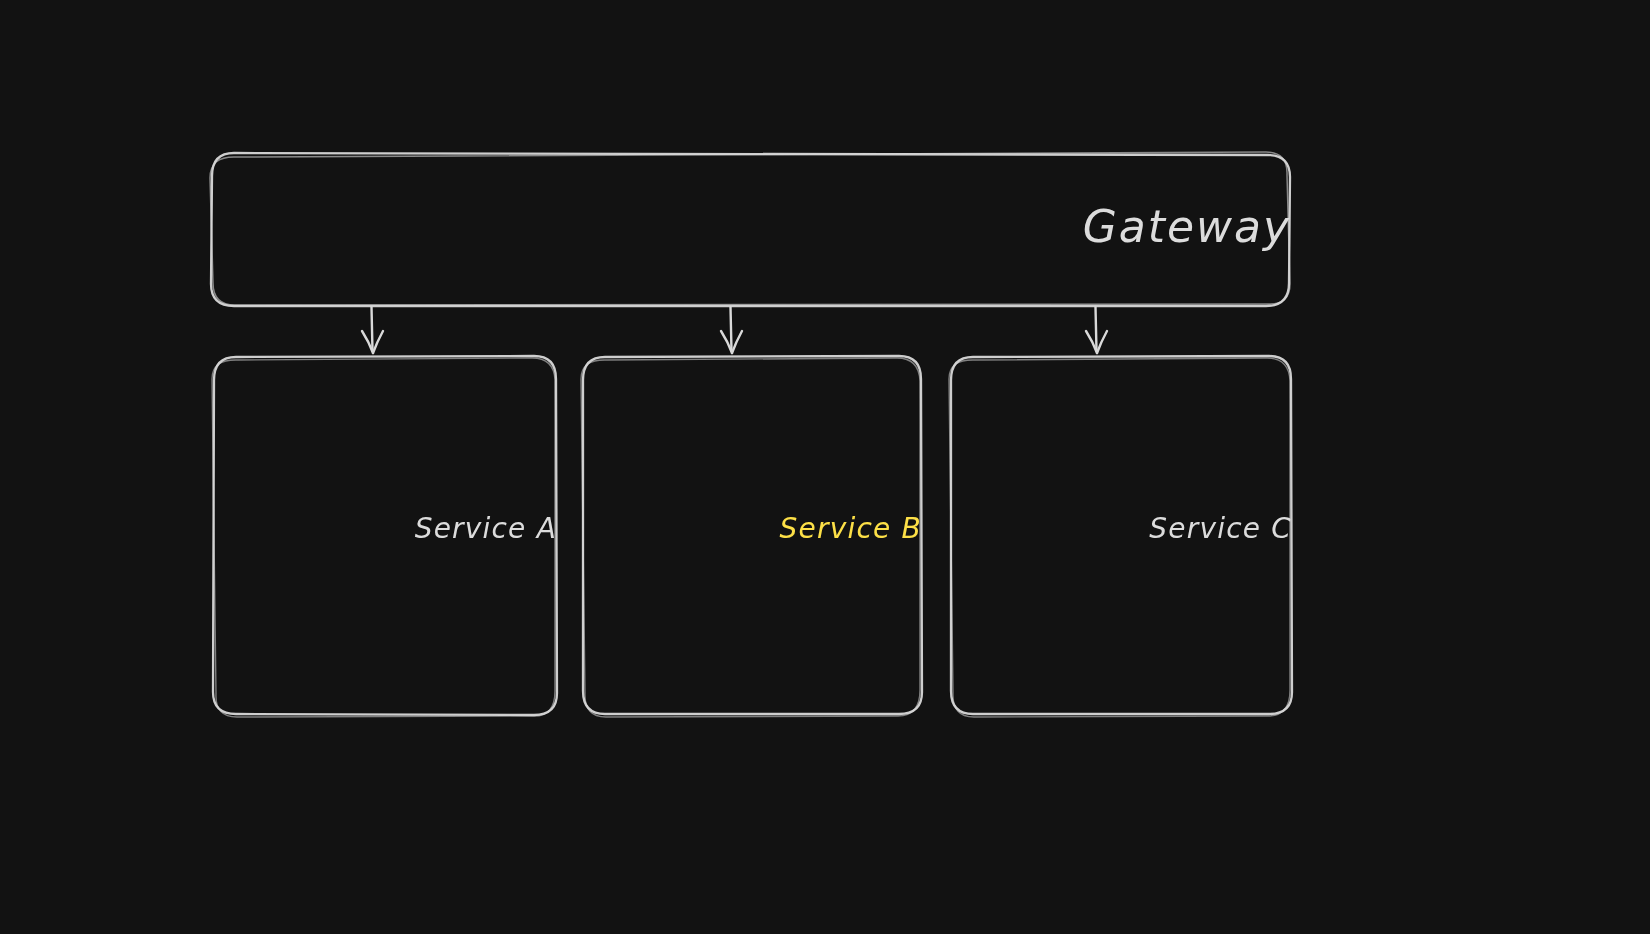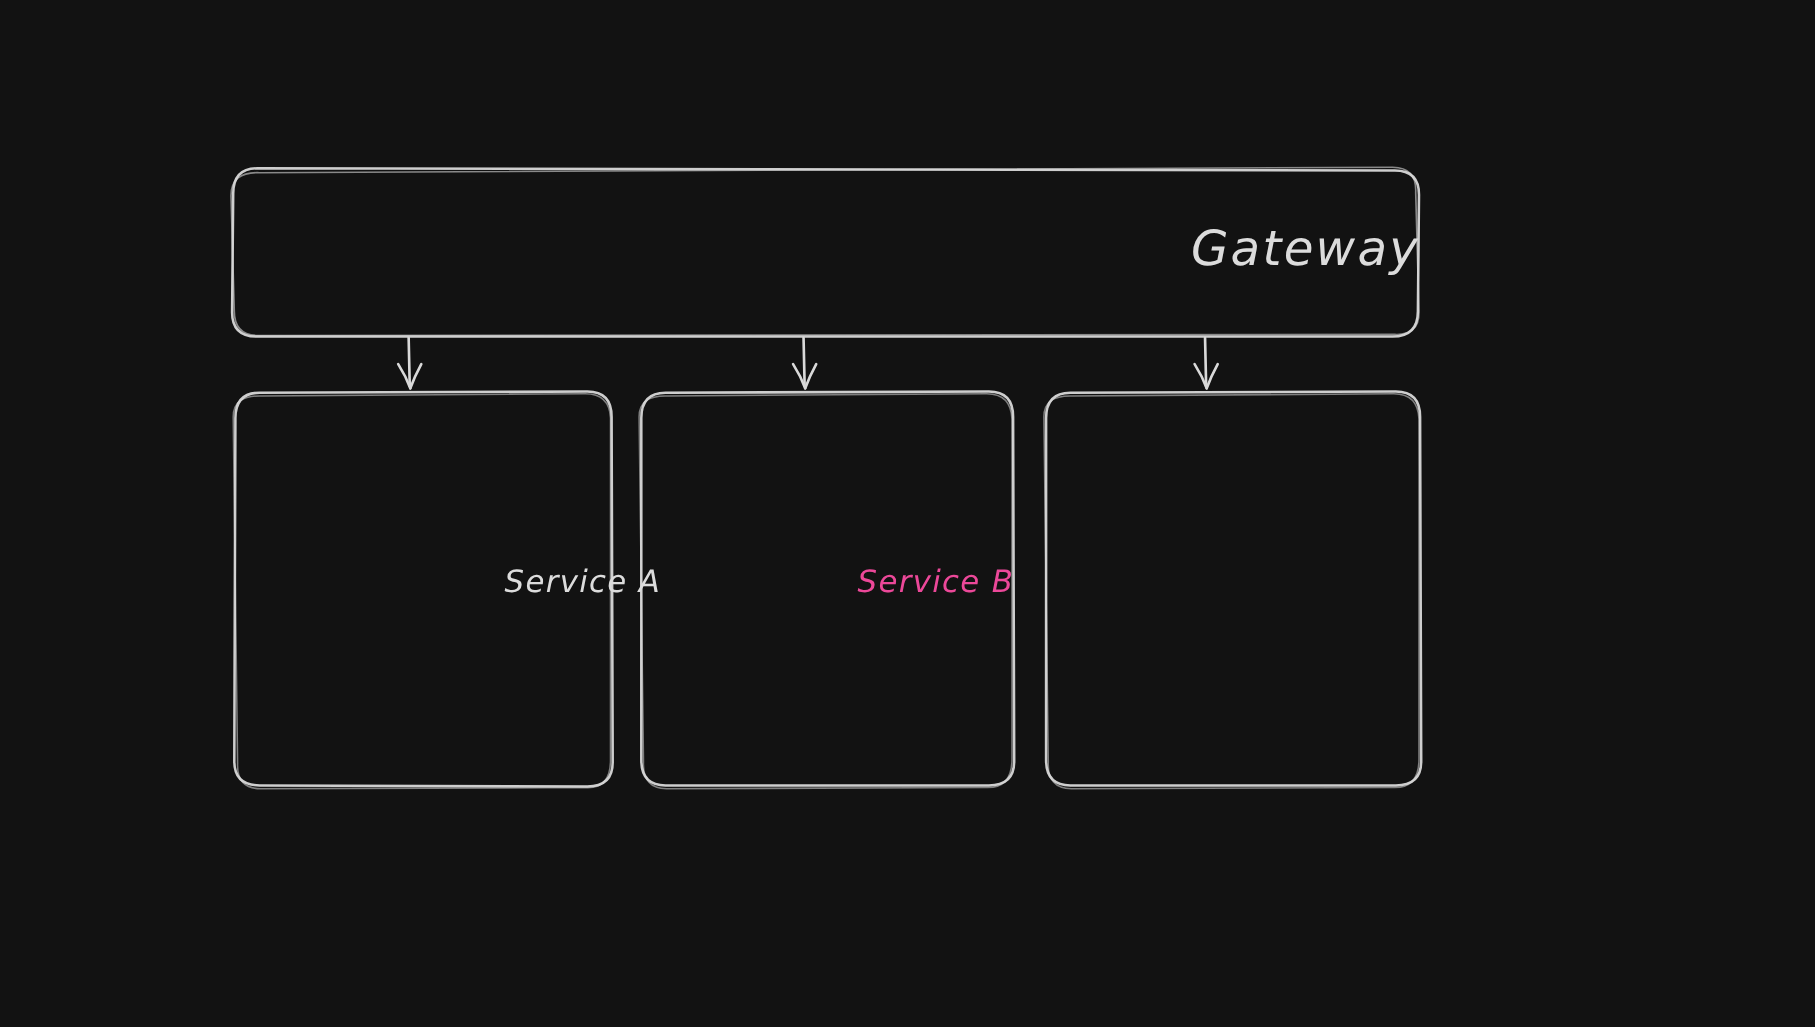--- a/index.html
+++ b/index.html
@@ -44,21 +44,20 @@
     font-size: 44px;
     line-height: 56px;
     letter-spacing: 2px;
   }
   #label-service-a {
     left: 213px;
     top: 509px;
     width: 344px;
     font-size: 28px;
     line-height: 40px;
-    padding-left: 44px;
   }
   #label-service-b {
     left: 582px;
     top: 509px;
     width: 340px;
     font-size: 28px;
     line-height: 40px;
   }
   #label-service-c {
     left: 950px;
@@ -186,22 +185,23 @@
       <path d="M 1095.5 307 L 1096.5 351" fill="none" stroke="#d9d9d9" stroke-width="2.4" stroke-linecap="round"></path>
       <path d="M 1086 331 Q 1093 342 1097 353" fill="none" stroke="#d9d9d9" stroke-width="2.4" stroke-linecap="round"></path>
       <path d="M 1107 331 Q 1101 342 1097 353" fill="none" stroke="#d9d9d9" stroke-width="2.4" stroke-linecap="round"></path>
     </g>
   </svg>
 
   <div class="node-label" id="label-gateway" style="color: rgb(220, 220, 220);">Gateway</div>
 
   <div class="node-label" id="label-service-a" style="color: rgb(220, 220, 220);">Service A</div>
 
-  <div class="node-label" id="label-service-b" style="color: #ec4899;">Service B</div>
-
+  <div class="node-label" id="label-service-b" style="color: #fde047;">Service B</div>
+
+  <div class="node-label" id="label-service-c" style="color: rgb(220, 220, 220);">Service C</div>
 
   <div class="hit-area" id="hit-gateway"></div>
   <div class="hit-area" id="hit-service-a"></div>
   <div class="hit-area" id="hit-service-b"></div>
   <div class="hit-area" id="hit-service-c"></div>
   <div class="hit-area" id="hit-arrow-1"></div>
   <div class="hit-area" id="hit-arrow-2"></div>
   <div class="hit-area" id="hit-arrow-3"></div>
 
 </div>

